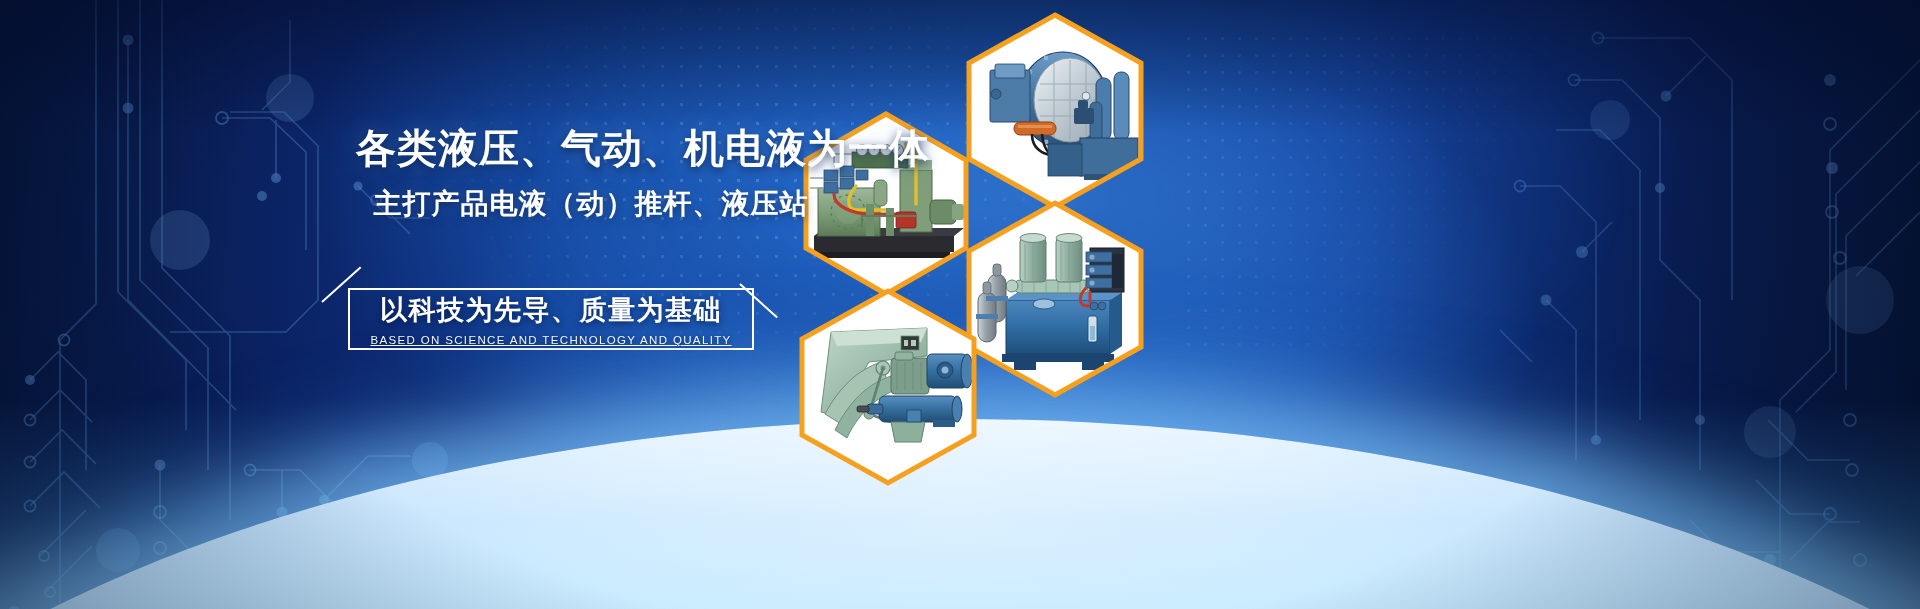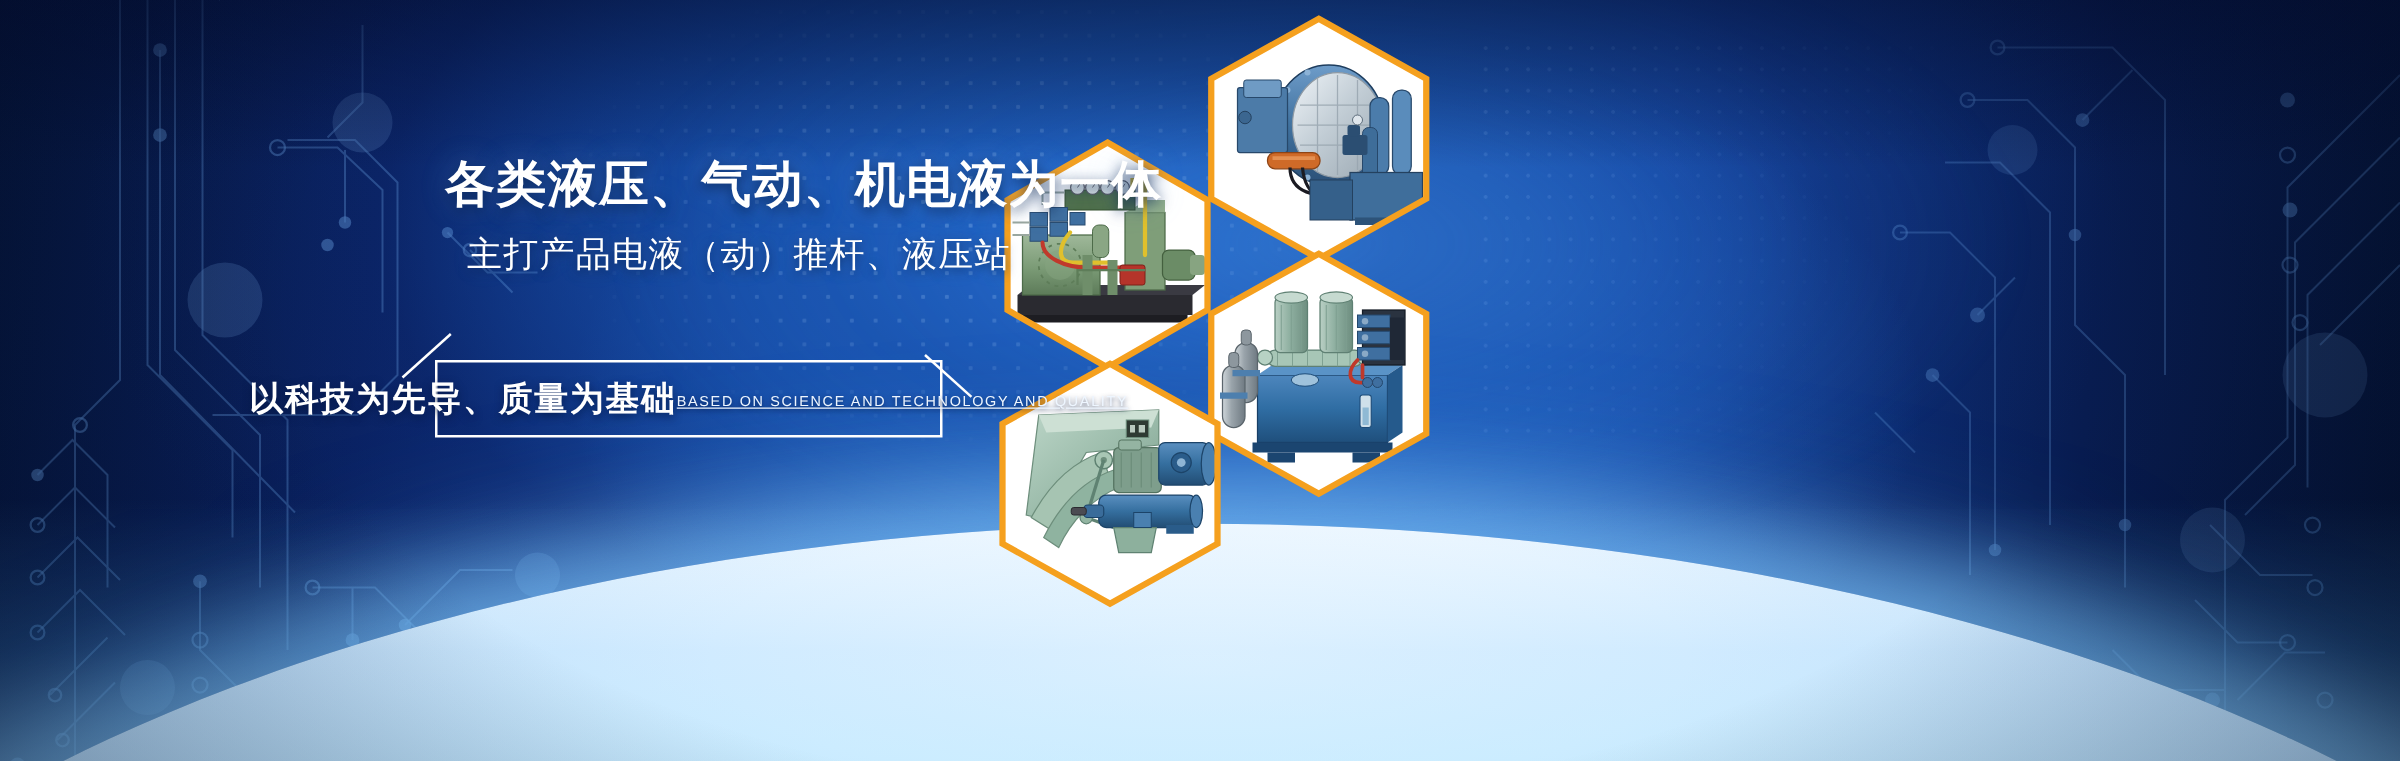--- a/index.html
+++ b/index.html
@@ -51,27 +51,27 @@
     box-shadow:0 0 110px 46px rgba(120,200,255,.5);}
   .atmo{position:absolute;left:0;right:0;bottom:0;height:210px;
     background:linear-gradient(180deg, rgba(80,180,255,0) 0%, rgba(90,185,255,.22) 58%, rgba(140,215,255,.38) 100%);
     pointer-events:none;}
 
   
   .textwrap{position:absolute;left:318px;top:126px;width:470px;padding-left:38px;}
   .h1{font-size:40px;font-weight:bold;color:#ffffff;letter-spacing:1px;
       text-align:center;line-height:1.12;white-space:nowrap;
       text-shadow:0 3px 10px rgba(0,25,70,.75),0 0 22px rgba(120,185,255,.35);}
-  .h2{margin-top:14px;font-size:28px;font-weight:normal;color:#ffffff;letter-spacing:1px;
+  .h2{margin-top:14px;font-size:28px;font-weight:bold;color:#ffffff;letter-spacing:1px;
       text-align:center;white-space:nowrap;
       text-shadow:0 2px 8px rgba(0,25,70,.72),0 0 16px rgba(120,185,255,.3);}
 
   .sloganbox{position:absolute;left:348px;top:288px;width:406px;height:62px;
       border:2px solid #ffffff;box-sizing:border-box;
-      display:flex;flex-direction:row;align-items:center;justify-content:center;}
+      display:flex;flex-direction:column;align-items:center;justify-content:center;}
   .s-cn{font-size:27px;font-weight:bold;color:#ffffff;letter-spacing:1.5px;white-space:nowrap;
       text-shadow:0 2px 7px rgba(0,20,60,.7);}
   .s-en{margin-top:6px;font-size:11.5px;color:#eef6ff;letter-spacing:1.35px;white-space:nowrap;
       text-shadow:0 1px 4px rgba(0,20,60,.7);text-decoration:underline;}
   .diag{position:absolute;height:2px;background:#ffffff;transform-origin:left center;}
   .diag.l{left:322px;top:301px;width:52px;transform:rotate(-42deg);}
   .diag.r{left:740px;top:283px;width:50px;transform:rotate(42deg);}
 
   
   .hex{position:absolute;}

